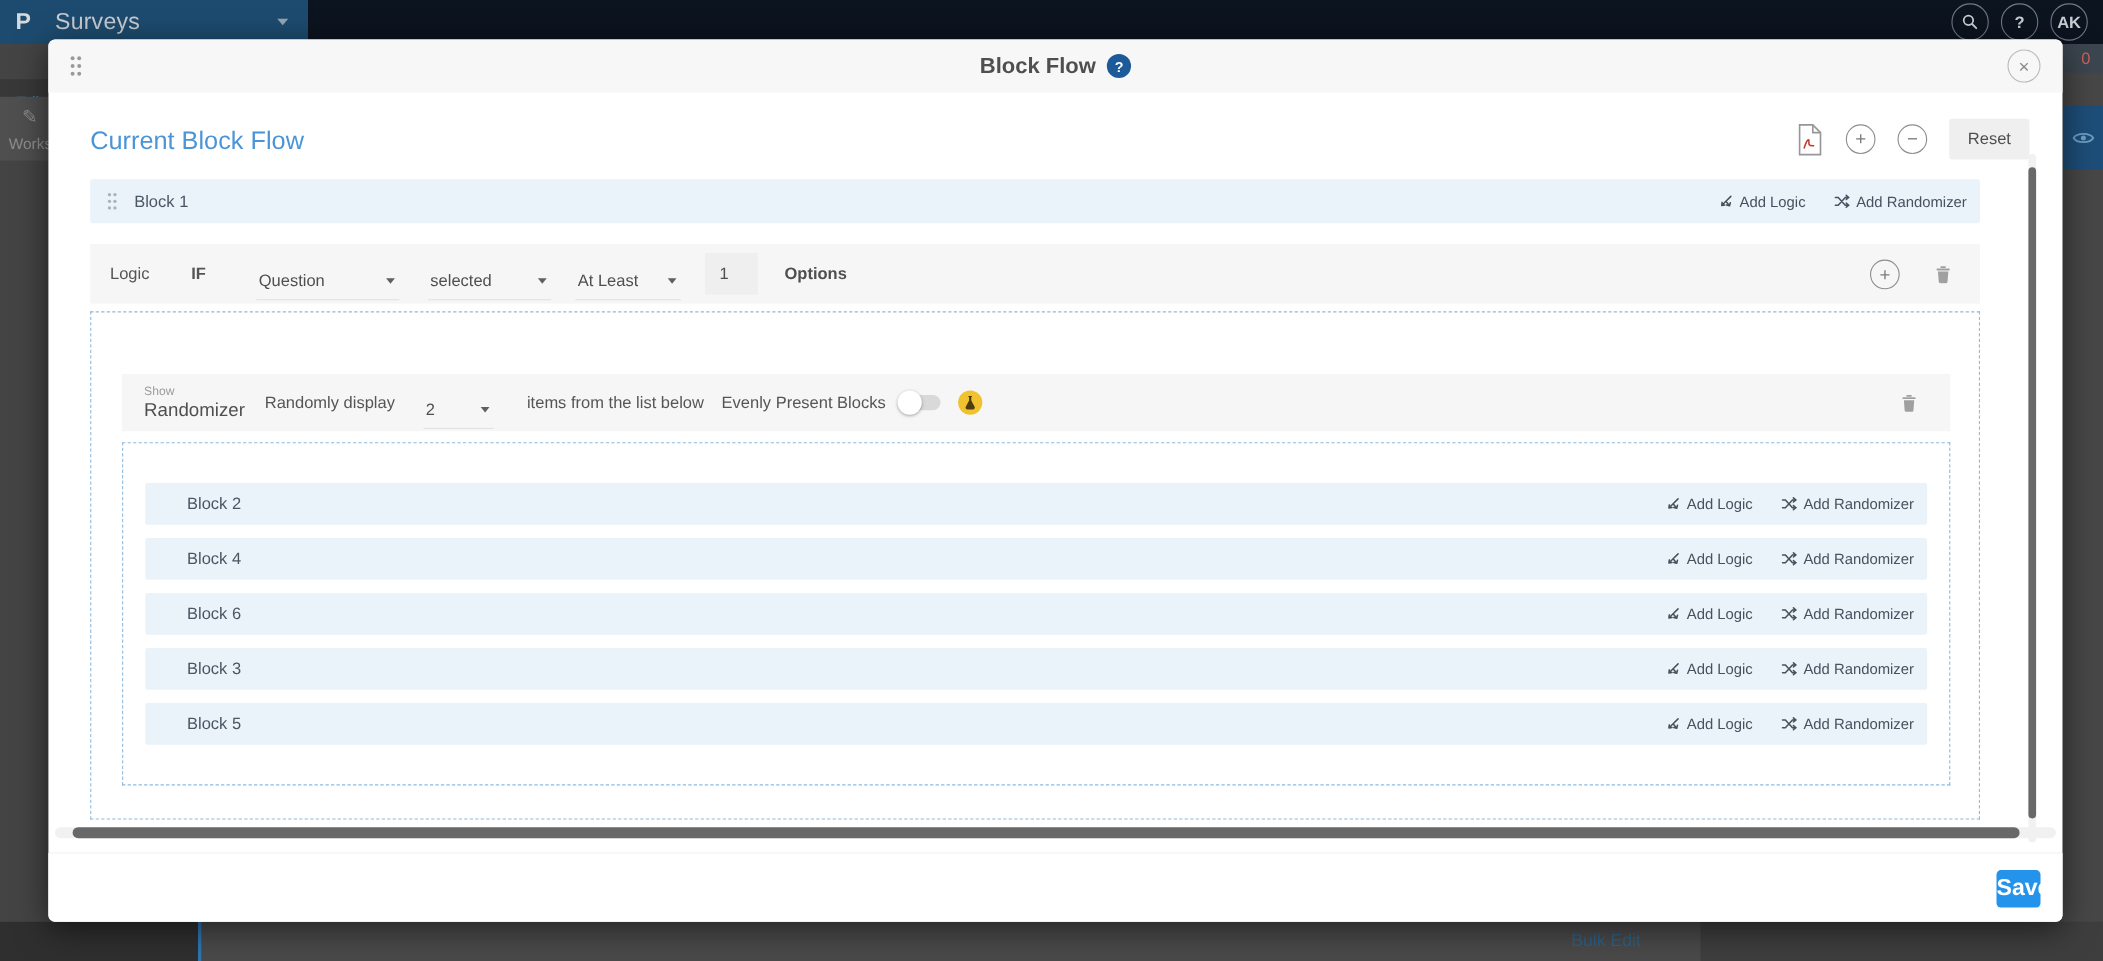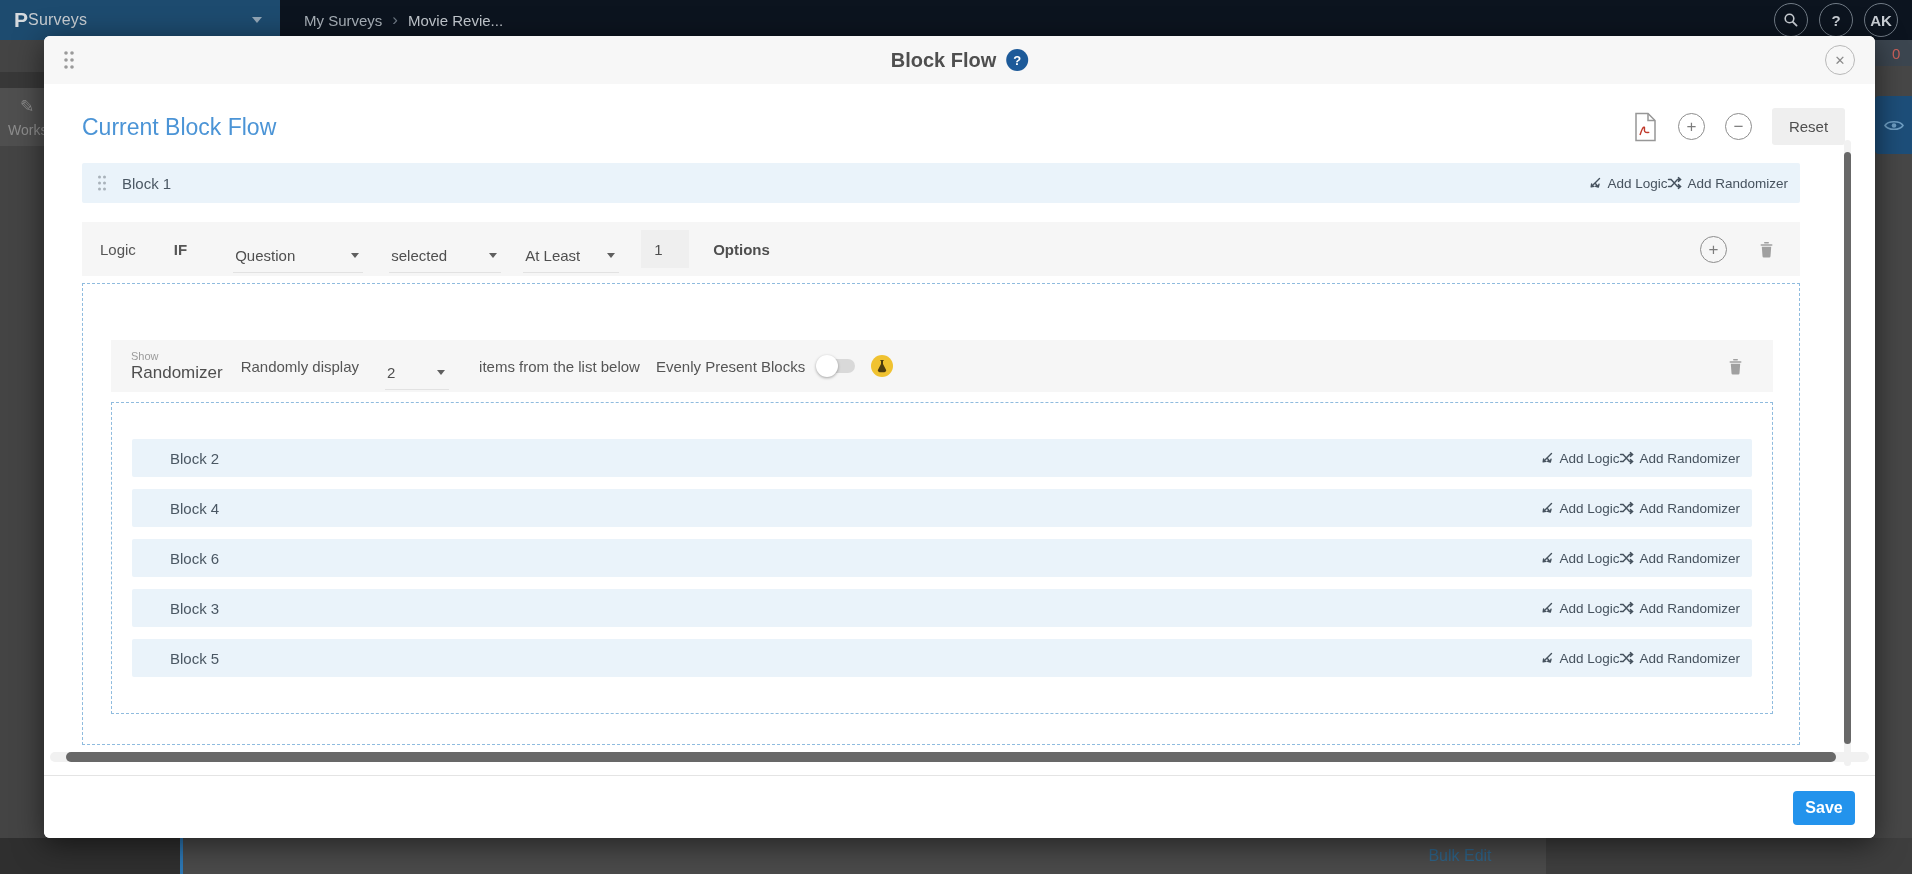--- a/index.html
+++ b/index.html
@@ -5,21 +5,21 @@
   * { margin:0; padding:0; box-sizing:border-box; }
   html,body { width:1912px; height:874px; overflow:hidden; }
   body { font-family:"Liberation Sans", sans-serif; }
   #app { position:relative; width:1912px; height:874px; background:#444; overflow:hidden; }
   .abs { position:absolute; }
 
   
   .topbar { left:0; top:0; width:1912px; height:40px; background:#0c141f; }
   .topbar-left { left:0; top:0; width:280px; height:40px; background:#1d4b6f; display:flex; align-items:center; }
   .logo { margin-left:14px; font-size:21px; font-weight:bold; color:#d5dade; }
-  .product-name { font-size:16px; color:#c7ccd1; letter-spacing:.2px; }
+  .product-name { margin-left:22px; font-size:21px; color:#c7ccd1; letter-spacing:.2px; }
   .tb-caret { position:absolute; right:18px; top:17px; width:0; height:0; border-left:5px solid transparent; border-right:5px solid transparent; border-top:6px solid #92a6b6; }
   .breadcrumb { left:304px; top:0; height:40px; display:flex; align-items:center; gap:10px; font-size:15px; }
   .bc-a { color:#a9b1b9; } .bc-sep { color:#6e7984; font-size:17px; } .bc-b { color:#c3c9cf; }
   .tb-icons { right:14px; top:3px; display:flex; gap:11px; }
   .tb-circle { width:34px; height:34px; border:1px solid #707a85; border-radius:50%; display:flex; align-items:center; justify-content:center; color:#c9ced4; font-size:15px; font-weight:bold; }
 
   .left-strip { left:0; top:40px; width:44px; height:798px; background:#444444; }
   .edit-tab { left:0; top:40px; width:44px; height:48px; background:#383838;margin-top:32px; }
   .edit-label { position:absolute; left:14px; top:13px; font-size:15px; color:#3f86b0; }
   .edit-underline { position:absolute; left:13px; top:38px; width:31px; height:2px; background:#3f86b0; }
@@ -47,21 +47,21 @@
   .drag-dots { position:absolute; left:18px; top:13px; }
 
   .section-title { left:38px; top:78px; font-size:23px; color:#4b94d6; }
   .m-toolbar { right:30px; top:72px; display:flex; align-items:center; gap:20px; }
   .circle-btn { width:27px; height:27px; border:1.5px solid #8d8d8d; border-radius:50%; color:#7c7c7c; font-size:17px; display:flex; align-items:center; justify-content:center; line-height:1; }
   .reset-btn { width:73px; height:37px; background:#efefef; border:none; border-radius:3px; font-size:15px; color:#4f4f4f; font-family:inherit; cursor:pointer; }
 
   .block-row { background:#eaf3fa; border-radius:2px; display:flex; align-items:center; }
   .block1-row { left:38px; top:127px; width:1718px; height:40px; }
   .block-label { font-size:15px; color:#4a5763; }
-  .row-links { margin-left:auto; display:flex; align-items:center; padding-right:12px; }
+  .row-links { margin-left:auto; display:flex; align-items:center; gap:26px; padding-right:12px; }
   .link { display:flex; align-items:center; gap:5px; font-size:13.5px; color:#46525e; cursor:pointer; }
 
   .logic-row { left:38px; top:186px; width:1718px; height:54px; background:#f6f6f6; display:flex; align-items:center; padding:0 18px; font-size:15px; color:#555; }
   .dd { display:flex; align-items:center; justify-content:space-between; border-bottom:1px solid #e2e2e2; height:34px; padding:0 4px 0 2px;margin-top:14px; }
   .dd-label { font-size:15px; color:#4f4f4f; white-space:nowrap; overflow:hidden; text-overflow:ellipsis; }
   .caret { width:0; height:0; border-left:4px solid transparent; border-right:4px solid transparent; border-top:5px solid #5f5f5f; margin-left:8px; flex:none; }
   .lg-if { font-weight:bold; margin-left:38px; }
   .dd-type { width:130px; margin-left:46px; }
   .dd-question { flex:1; margin-left:22px; }
   .dd-selected { width:112px; margin-left:26px; }
@@ -85,39 +85,34 @@
 
   .inner-dashed { left:28px; top:118px; width:1662px; height:312px; border:1px dashed #8fbbde; padding:36px 20px 0 20px; }
   .inner-row { width:1620px; height:38px; margin-bottom:12px; padding-left:38px; }
 
   .h-scroll-track { left:6px; top:716px; width:1819px; height:10px; background:#f1f1f1; border-radius:5px; }
   .h-scroll-thumb { left:22px; top:716px; width:1770px; height:10px; background:#686868; border-radius:5px; }
   .v-scroll-track { left:1800px; top:104px; width:7px; height:626px; background:#f1f1f1; border-radius:4px; }
   .v-scroll-thumb { left:1800px; top:116px; width:7px; height:592px; background:#686868; border-radius:4px; }
 
   .m-footer { left:0; top:739px; width:1831px; height:63px; background:#fff; border-top:1px solid #e4e4e4; border-radius:0 0 6px 6px; }
-  .save-btn { position:absolute; right:20px; top:15px; width:62px; height:34px; background:#2393ec; color:#fff; border:none; border-radius:4px; font-size:16px; font-weight:600; font-family:inherit; cursor:pointer; }
+  .save-btn { position:absolute; right:20px; top:15px; width:40px; height:34px; background:#2393ec; color:#fff; border:none; border-radius:4px; font-size:21px; font-weight:600; font-family:inherit; cursor:pointer; }
 
   svg { display:block; }
 </style>
 </head>
 <body>
 
 <div id="app">
 
   <div class="abs topbar">
     <div class="abs topbar-left">
       <span class="logo">P</span>
       <span class="product-name">Surveys</span>
       <span class="tb-caret"></span>
-    </div>
-    <div class="abs breadcrumb">
-      <span class="bc-a">My Surveys</span>
-      <span class="bc-sep">›</span>
-      <span class="bc-b">Movie Revie...</span>
     </div>
     <div class="abs tb-icons">
       <div class="tb-circle">
         <svg width="16" height="16" viewBox="0 0 16 16">
             <circle cx="6.5" cy="6.5" r="4.3" fill="none" stroke="#c9ced4" stroke-width="1.6"></circle>
             <line x1="9.8" y1="9.8" x2="13.6" y2="13.6" stroke="#c9ced4" stroke-width="1.8" stroke-linecap="round"></line>
           </svg>
       </div>
       <div class="tb-circle">?</div>
       <div class="tb-circle">AK</div>

